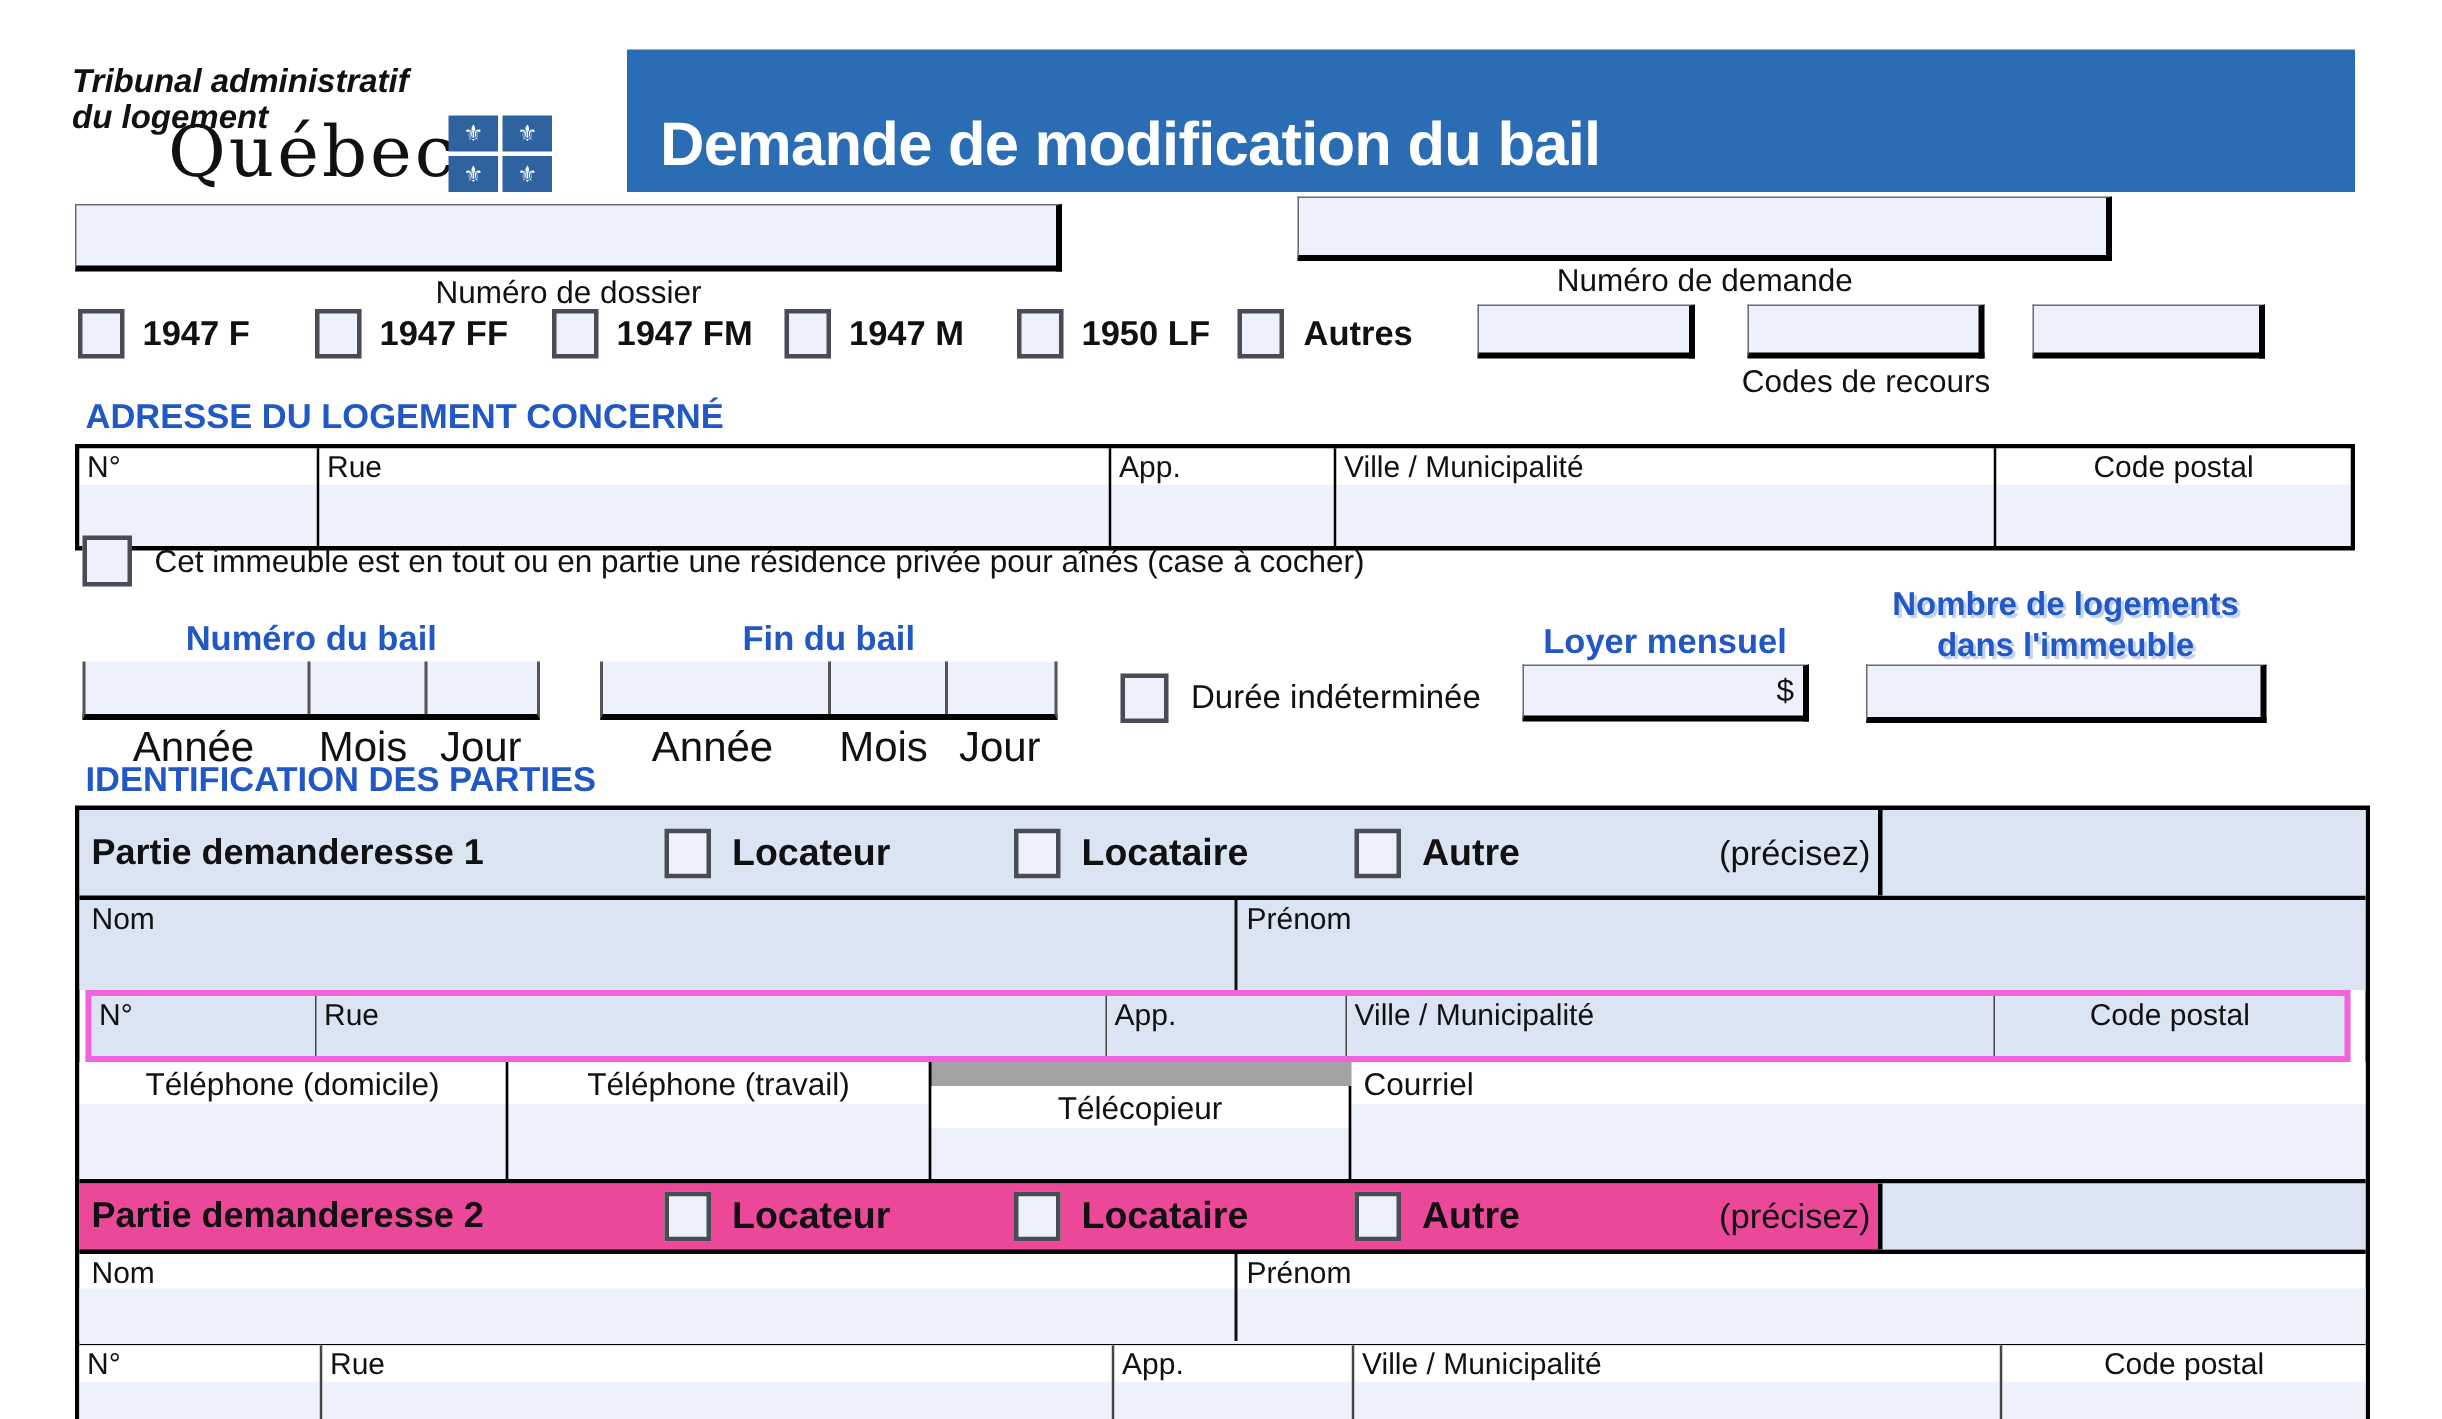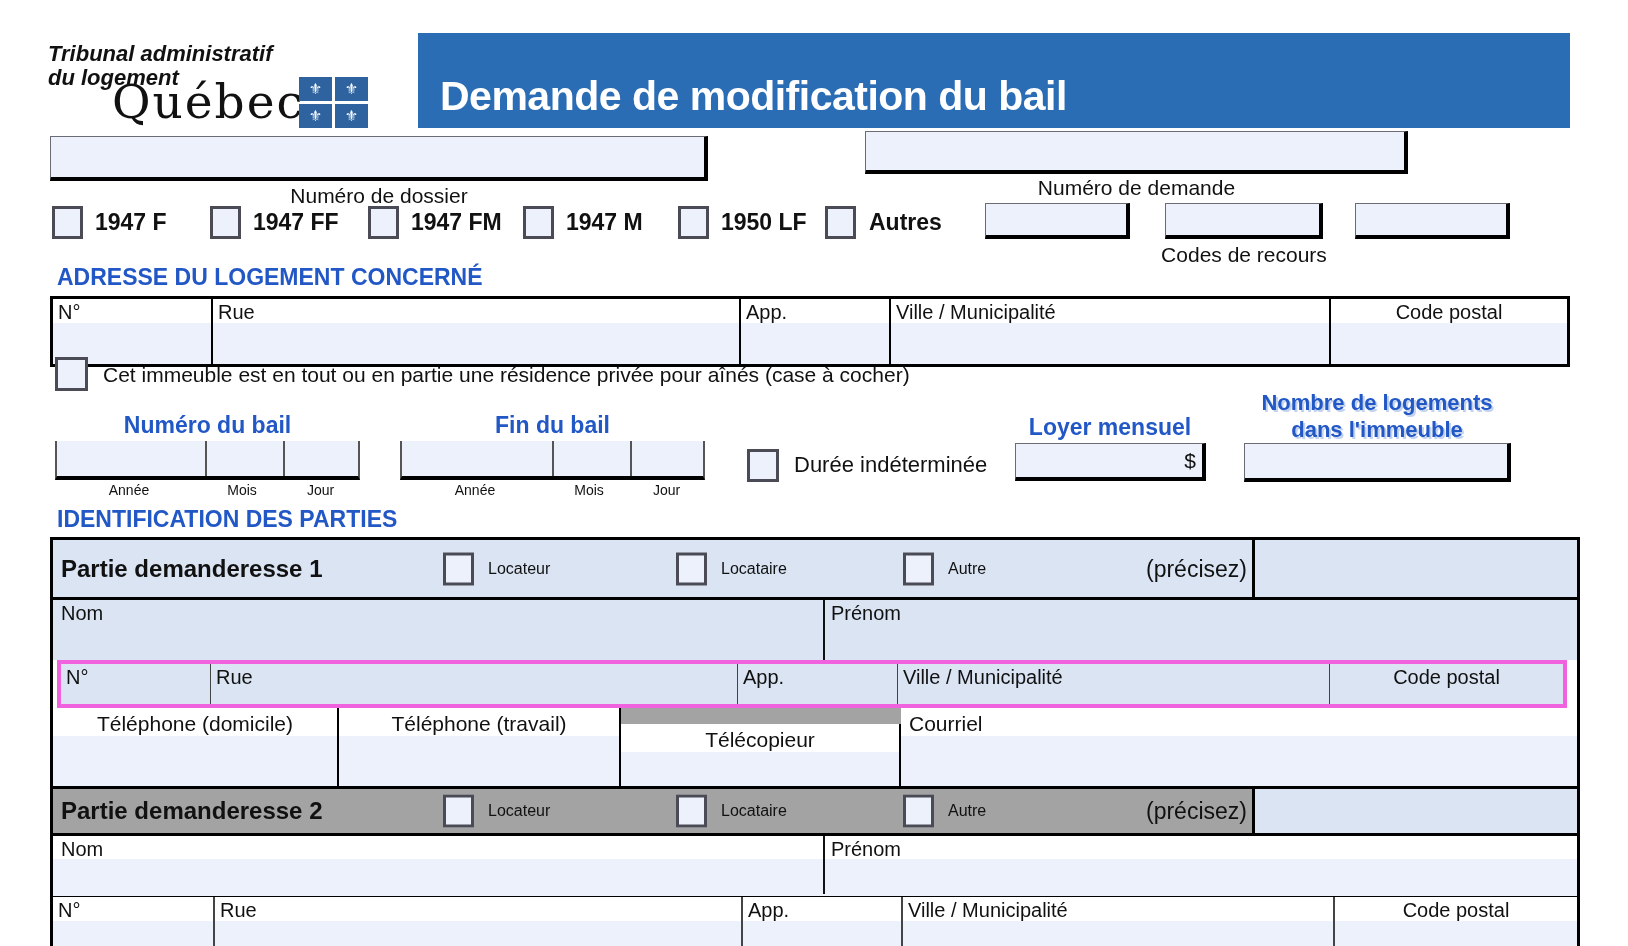--- a/index.html
+++ b/index.html
@@ -31,27 +31,27 @@
   
   .addr-table{left:50px;top:296px;width:1520px;height:71px;border:3px solid #000;display:flex;}
   .tcell{position:relative;border-right:2px solid #000;}
   .tcell:last-child{border-right:none;}
   .tlabel{position:relative;z-index:1;height:24px;padding:2px 5px;font-size:20px;background:#fff;}
   .tlabel.center{text-align:center;}
   .tinput{position:absolute;left:0;right:0;top:24px;bottom:0;background:var(--field-fill);}
   
   .dategroup{background:var(--field-fill);border-left:2px solid #555;border-right:2px solid #555;border-bottom:4px solid #000;}
   .vdiv{position:absolute;top:0;bottom:0;width:2px;background:#555;}
-  .date-lab{font-size:14px;text-align:center;position:absolute;}
+  .date-lab{font-size:28px;text-align:center;position:absolute;}
   
   .pt{left:50px;top:537px;width:1530px;border:3px solid #000;background:#fff;}
   .p-header{position:relative;border-bottom:3px solid #000;padding-left:16px;}
   .p-title{position:absolute;left:8px;top:50%;transform:translateY(-50%);font-size:24px;font-weight:bold;}
   .role-cb{position:absolute;top:50%;transform:translateY(-50%);}
-  .role-label{position:absolute;top:50%;transform:translateY(-50%);font-size:16px;}
+  .role-label{position:absolute;top:50%;transform:translateY(-50%);font-size:25px;font-weight:bold;}
   .precisez{position:absolute;top:50%;transform:translateY(-50%);left:1093px;font-size:23px;}
   .precisez-cell{position:absolute;left:1199px;top:0;bottom:0;right:0;border-left:3px solid #000;background:var(--block-fill);}
   .p-names{position:relative;}
   .fl{position:absolute;top:2px;font-size:20px;z-index:1;}
   .name-div{position:absolute;left:770px;top:0;bottom:0;width:2px;background:#111;}
   .hl-row{position:relative;height:48px;margin:0 10px 0 4px;border:4px solid var(--highlight);
     background:var(--block-fill);display:flex;}
   .hl-cell{position:relative;border-right:1px solid #444;}
   .hl-cell:last-child{border-right:none;}
   .hl-cell .lab{padding:2px 5px;font-size:20px;}
@@ -228,21 +228,21 @@
     <div class="ph-cell" style="width:280px;margin-top:16px;">
       <div class="ph-lab">Télécopieur</div>
       <div class="ph-input"></div>
     </div>
     <div class="ph-cell" style="flex:1;">
       <div class="ph-lab left">Courriel</div>
       <div class="ph-input"></div>
     </div>
   </div>
 
-  <div class="p-header" style="height:47px;background:#a3a3a3;">
+  <div class="p-header" style="height:47px;background:#ec4899;">
     <div class="p-title">Partie demanderesse 2</div>
     <div class="cb role-cb" style="left:390px;"></div>
     <div class="role-label" style="left:435px;">Locateur</div>
     <div class="cb role-cb" style="left:623px;"></div>
     <div class="role-label" style="left:668px;">Locataire</div>
     <div class="cb role-cb" style="left:850px;"></div>
     <div class="role-label" style="left:895px;">Autre</div>
     <div class="precisez">(précisez)</div>
     <div class="precisez-cell"></div>
   </div>

